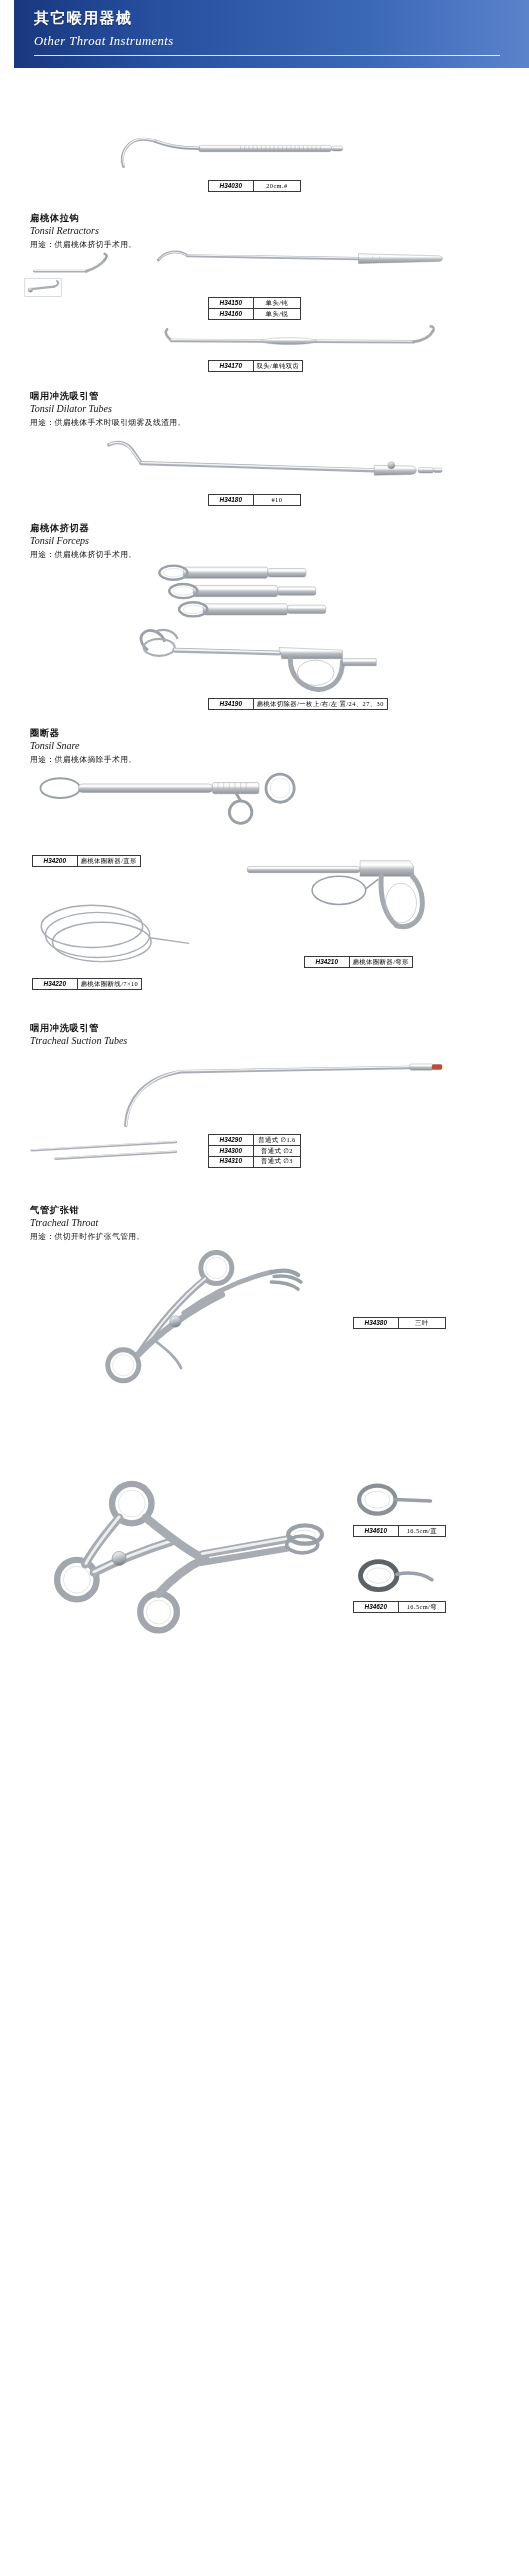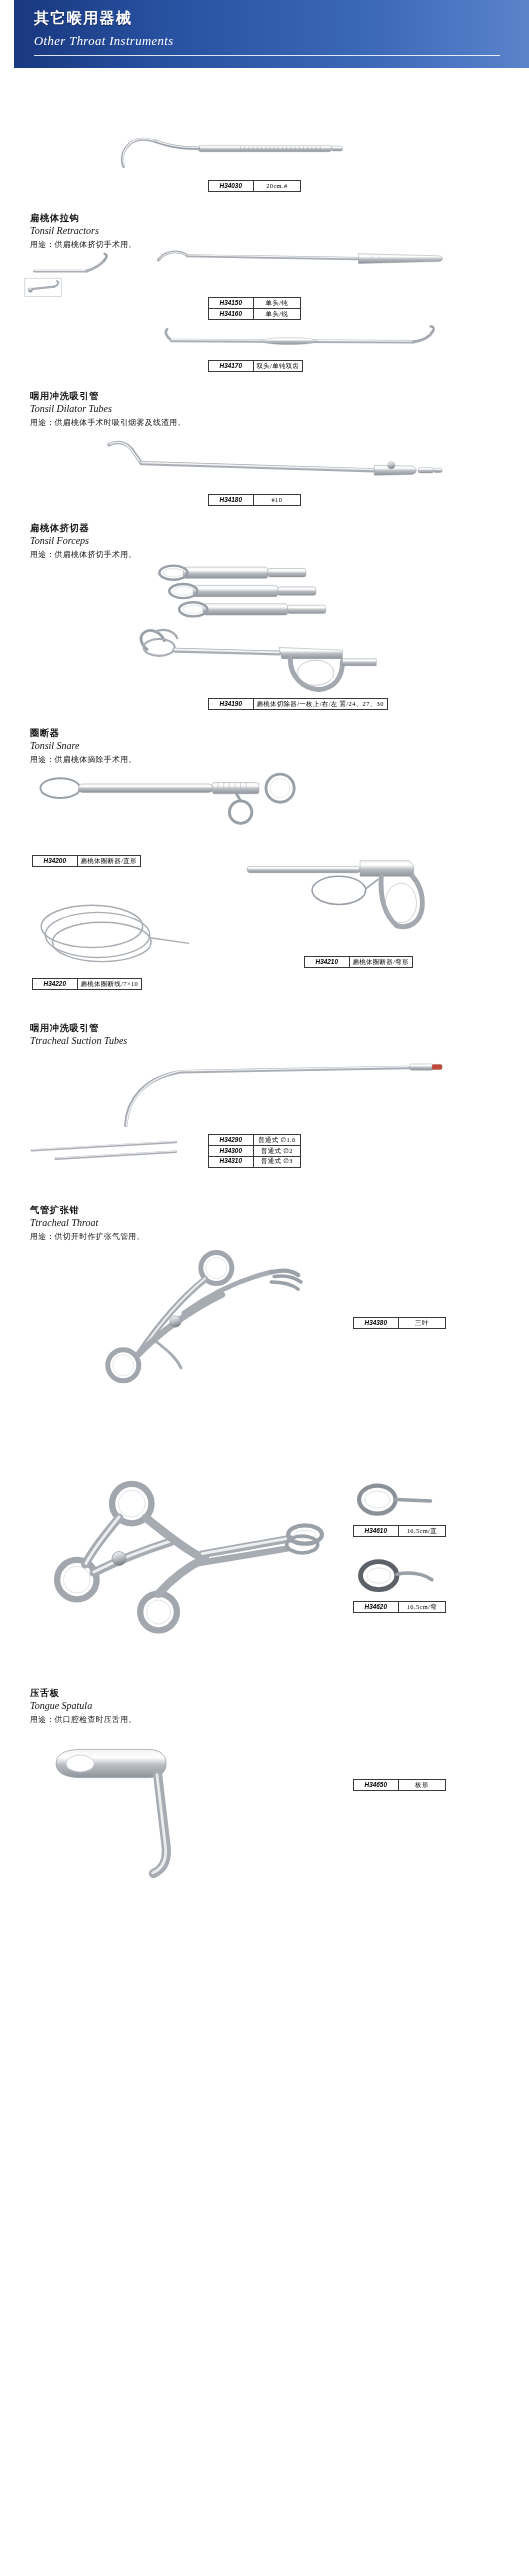--- a/index.html
+++ b/index.html
@@ -620,42 +620,15 @@
     <table class="spec" style="left:353px;top:182px;">
       <tbody>
           <tr>
         <td class="code">H34620</td>
         <td class="desc">16.5cm/弯</td>
       </tr>
     </tbody>
       </table>
   </div>
 
-  <div class="section" style="top:1687px;height:184px;">
-    <div class="titleblock" style="top:0;">
-      <div class="t-cn">压舌板</div>
-      <div class="t-en">Tongue Spatula</div>
-      <div class="t-use">用途：供口腔检查时压舌用。</div>
-    </div>
-
-    <div class="art" style="left:42px;top:61px;">
-      <svg width="268" height="141" viewBox="0 0 380 200">
-
-        <path d="M20 22 C 20 8, 34 2, 56 2 L 150 2 C 168 2, 176 10, 176 22 C 176 34, 168 42, 150 42 L 56 42 C 34 42, 20 36, 20 22 Z" fill="url(#steelH)" stroke="#8b9198" stroke-width="0.9"></path>
-        <ellipse cx="54" cy="22" rx="20" ry="12" fill="#ffffff" stroke="#b9bec4" stroke-width="0.9"></ellipse>
-
-        <path d="M164 38 L 176 140 C 178 160, 172 172, 158 178" fill="none" stroke="#a7acb2" stroke-width="13" stroke-linecap="round"></path>
-        <path d="M163 38 L 175 140 C 177 159, 171 171, 157 177" fill="none" stroke="#e9ebed" stroke-width="4" stroke-linecap="round"></path>
-      </svg>
-    </div>
-
-    <table class="spec" style="left:353px;top:92px;">
-      <tbody>
-          <tr>
-        <td class="code">H34650</td>
-        <td class="desc">板形</td>
-      </tr>
-    </tbody>
-      </table>
-  </div>
 
 </div>
 
 
 </body></html>

